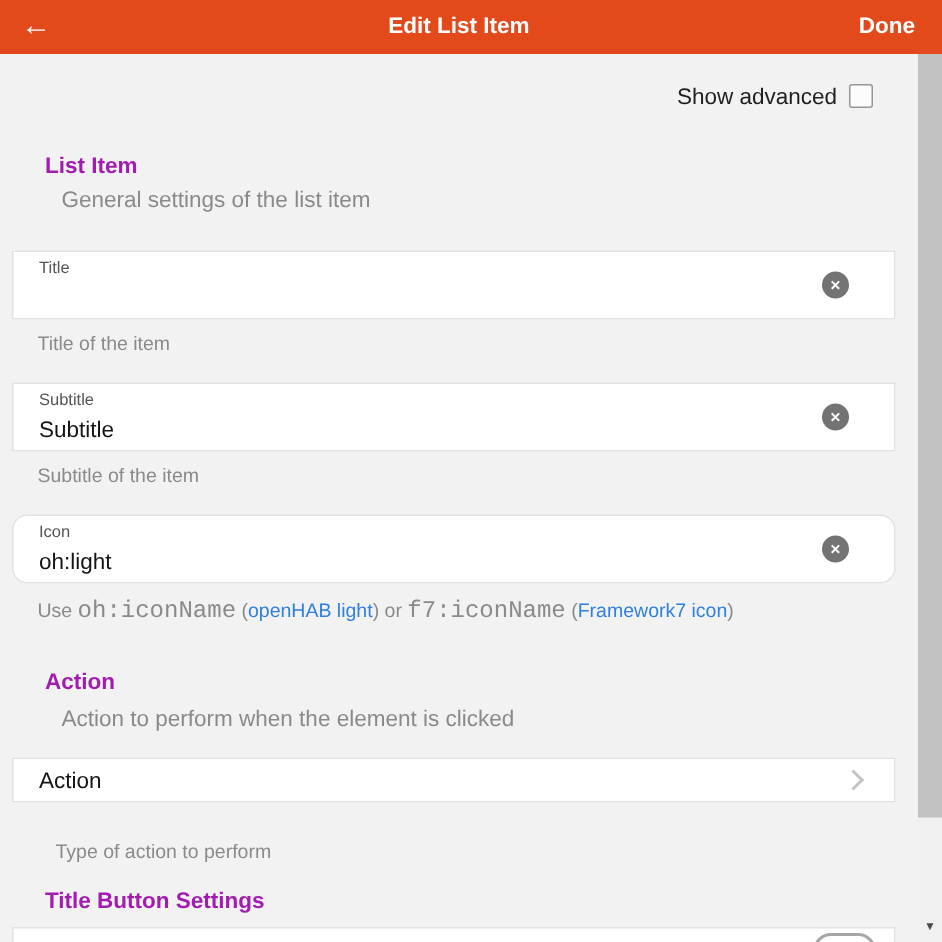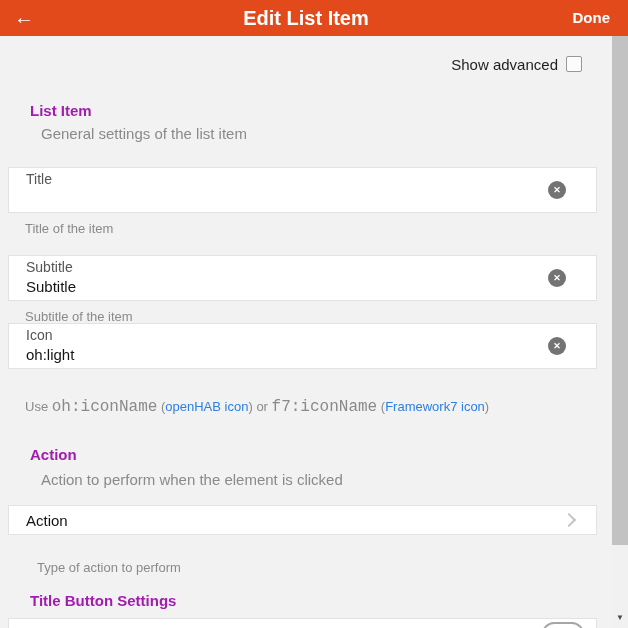--- a/index.html
+++ b/index.html
@@ -13,21 +13,21 @@
   .navbar{
     position:absolute;top:0;left:0;width:628px;height:36px;
     background:#e34a1b;color:#fff;z-index:5;
   }
   .navbar .back{
     position:absolute;left:14px;top:0;height:36px;line-height:34px;
     font-size:20px;cursor:pointer;
   }
   .navbar .nav-title{
     position:absolute;left:0;top:0;width:612px;height:36px;line-height:36px;
-    text-align:center;font-size:20px;font-weight:bold;
+    text-align:center;font-size:15px;font-weight:bold;
   }
   .navbar .done{
     position:absolute;right:18px;top:0;height:36px;line-height:36px;
     font-size:15px;font-weight:bold;cursor:pointer;
   }
   
   .show-adv{
     position:absolute;top:55px;right:46px;height:18px;
     display:flex;align-items:center;
   }
@@ -42,21 +42,21 @@
   }
   .block-desc{
     position:absolute;left:41px;font-size:15px;color:#8a8a8a;
   }
   
   .card{
     position:absolute;left:8px;width:589px;background:#fff;
     border:1px solid #e2e2e2;box-sizing:border-box;
   }
   .field-card{height:46px;padding:5px 0 0 17px;}
-  .field-label{font-size:14px;color:#555;line-height:13px;}
+  .field-label{font-size:11px;color:#555;line-height:13px;}
   .field-value{font-size:15px;color:#141414;line-height:20px;margin-top:3px;}
   .clear-btn{
     position:absolute;right:38px;top:50%;margin-top:-9px;
     width:18px;height:18px;border-radius:50%;background:#737373;
     color:#fff;font-size:9px;line-height:18px;text-align:center;
     font-weight:bold;cursor:pointer;
   }
   .helper{
     position:absolute;left:25px;font-size:13px;color:#8a8a8a;
   }
@@ -113,27 +113,27 @@
 </div>
 <div class="helper" style="top:221px;">Title of the item</div>
 
 <div class="card field-card" style="top:255px;">
   <div class="field-label">Subtitle</div>
   <div class="field-value">Subtitle</div>
   <span class="clear-btn" style="right:30px;">✕</span>
 </div>
 <div class="helper" style="top:309px;">Subtitle of the item</div>
 
-<div class="card field-card" style="top:323px;">
+<div class="card field-card" style="top:343px;border-radius:10px;">
   <div class="field-label">Icon</div>
   <div class="field-value">oh:light</div>
   <span class="clear-btn" style="right:30px;">✕</span>
 </div>
 <div class="helper" style="top:398px;">
-  <span>Use </span><span class="mono">oh:iconName</span><span> (</span><a>openHAB icon</a><span>) or </span><span class="mono">f7:iconName</span><span> (</span><a>Framework7 icon</a><span>)</span>
+  <span>Use </span><span class="mono">oh:iconName</span><span> (</span><a>openHAB light</a><span>) or </span><span class="mono">f7:iconName</span><span> (</span><a>Framework7 icon</a><span>)</span>
 </div>
 
 <div class="block-title" style="top:446px;">Action</div>
 <div class="block-desc" style="top:471px;">Action to perform when the element is clicked</div>
 
 <div class="card link-row" style="top:505px;">
   <span class="row-label">Action</span>
   <span class="chev"></span>
 </div>
 <div class="helper" style="top:560px;margin-left:12px;">Type of action to perform</div>

